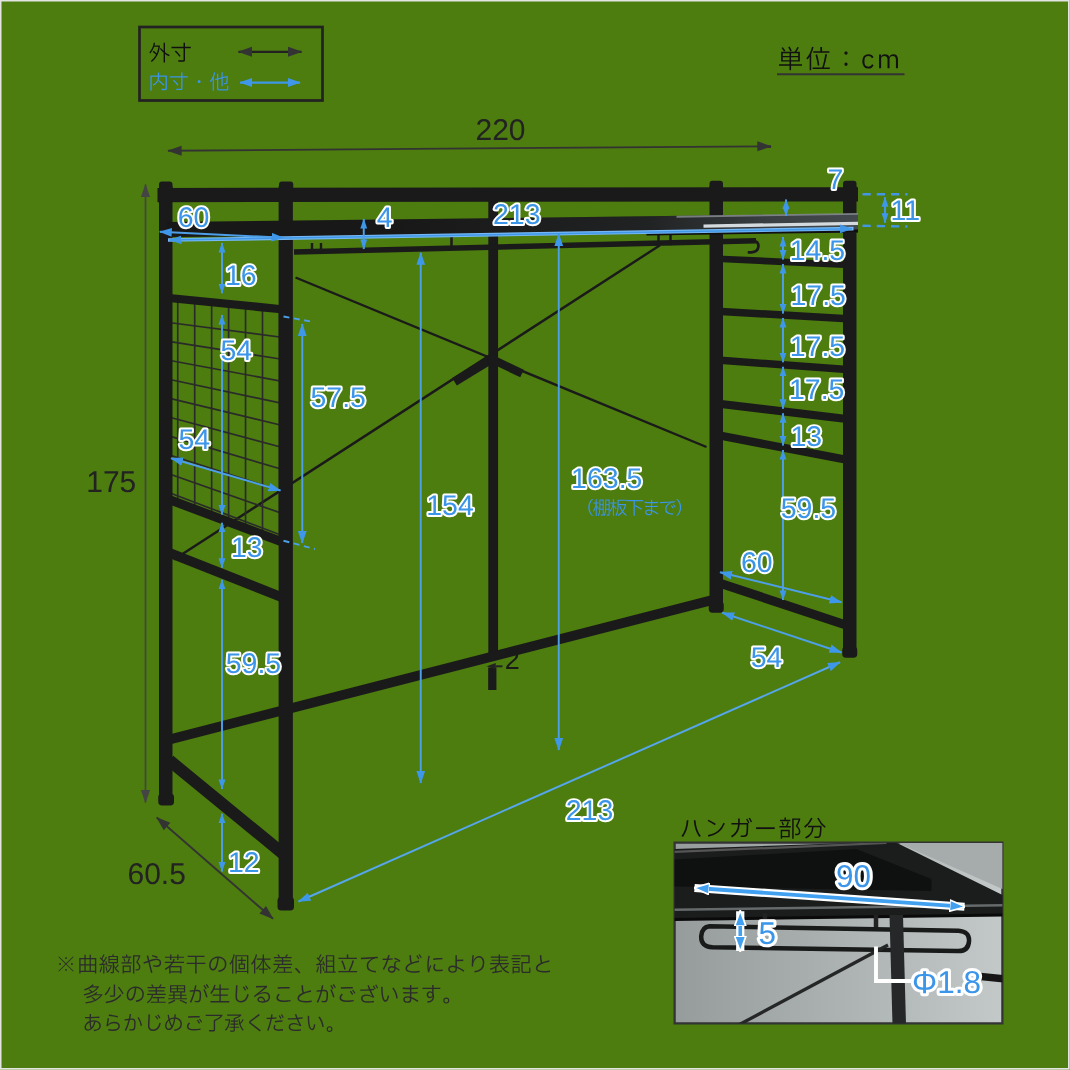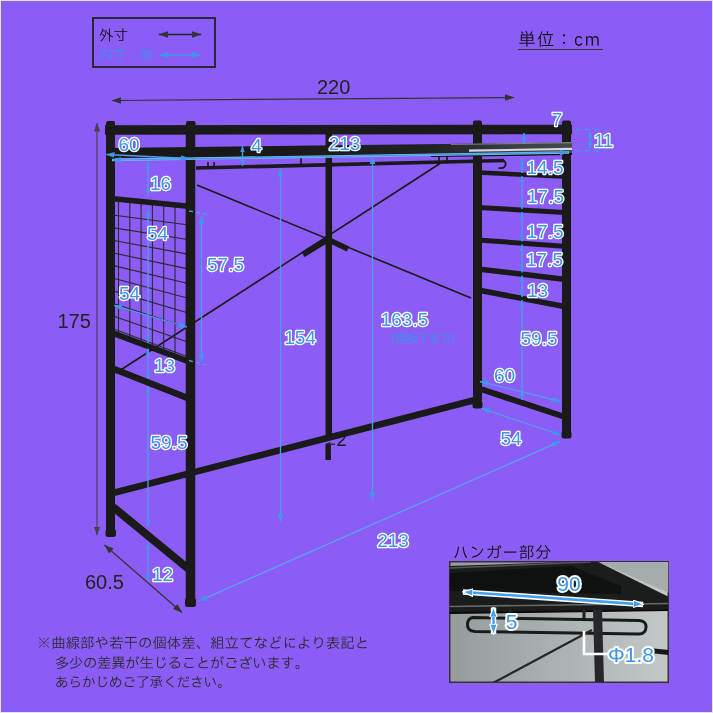--- a/index.html
+++ b/index.html
@@ -1,16 +1,16 @@
 <!DOCTYPE html>
 <html><head>
 <meta charset="utf-8">
 <style>
   html,body{margin:0;padding:0;background:#fff;}
-  #page{width:713px;height:713px;position:relative;background:#8b5cf6;box-sizing:border-box;border:1px solid #e4e4e4;font-family:"Liberation Sans",sans-serif;}
+  #page{width:713px;height:713px;position:relative;background:#4d7c0f;box-sizing:border-box;border:1px solid #e4e4e4;font-family:"Liberation Sans",sans-serif;}
   svg{position:absolute;left:0;top:0;}
   text{font-family:"Liberation Sans",sans-serif;}
   .blh{fill:#3b95e8;font-size:19px;stroke:#fff;stroke-width:2.6px;paint-order:stroke;stroke-linejoin:round;}
   .blp{fill:#3b95e8;stroke:#fff;stroke-width:4px;paint-order:stroke;stroke-linejoin:round;}
   .bk{fill:#222;font-size:20px;}
 </style>
 </head>
 <body>
 <div id="page">
 <svg width="713" height="713" viewBox="0 0 713 713">

